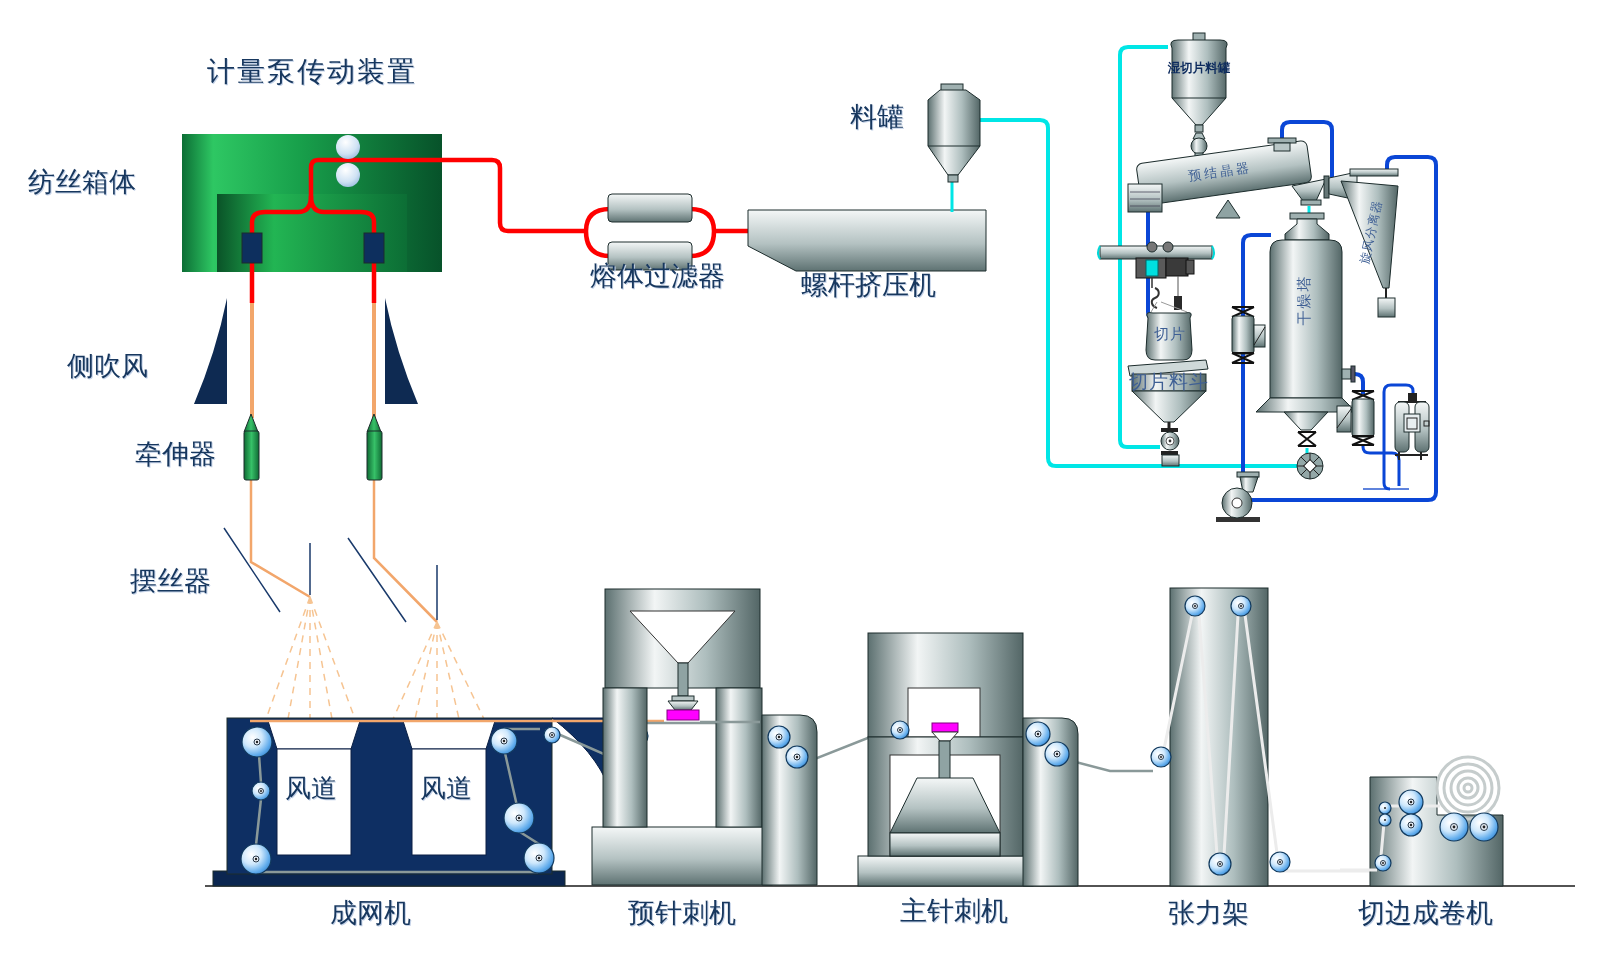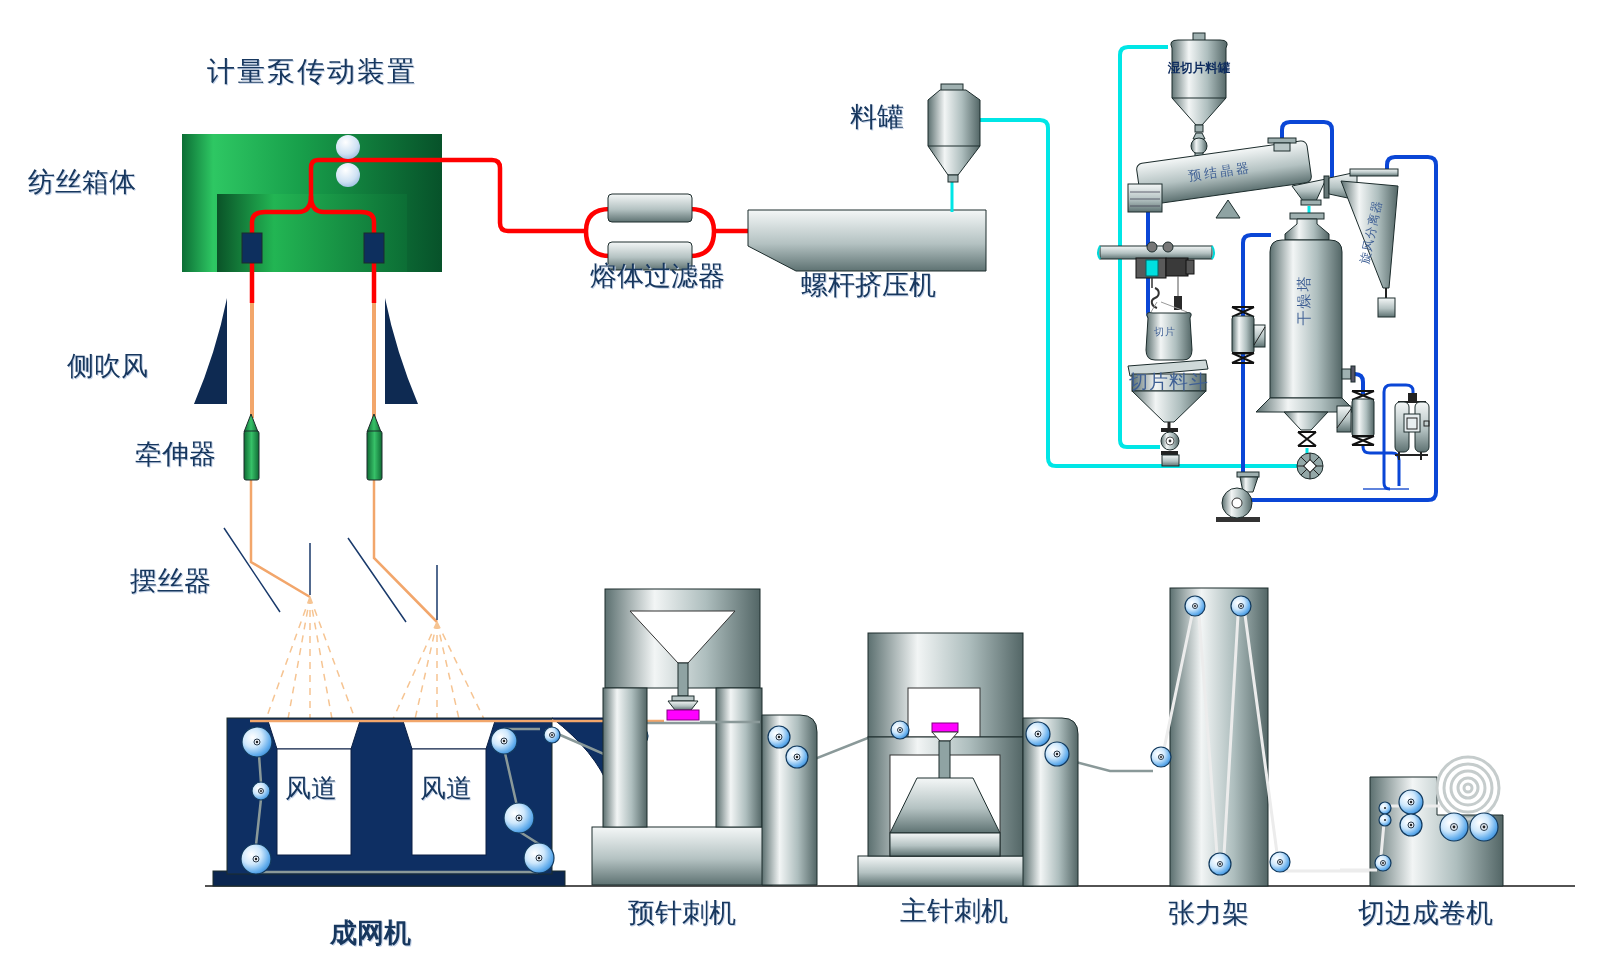--- a/index.html
+++ b/index.html
@@ -423,26 +423,26 @@
 <div class="lbl lbl-title" style="left:207px;top:58px;">计量泵传动装置</div>
 <div class="lbl lbl-big" style="left:28px;top:169px;">纺丝箱体</div>
 <div class="lbl lbl-big" style="left:67px;top:334px;margin-top:19px;">侧吹风</div>
 <div class="lbl lbl-big" style="left:127px;top:441px;margin-left:8px;">牵伸器</div>
 <div class="lbl lbl-big" style="left:130px;top:568px;">摆丝器</div>
 <div class="lbl lbl-big" style="left:850px;top:104px;">料罐</div>
 <div class="lbl lbl-big" style="left:590px;top:263px;">熔体过滤器</div>
 <div class="lbl lbl-big" style="left:790px;top:272px;margin-left:11px;">螺杆挤压机</div>
 <div class="lbl lbl-big" style="left:285px;top:776px;font-size:26px;">风道</div>
 <div class="lbl lbl-big" style="left:420px;top:776px;font-size:26px;">风道</div>
-<div class="lbl lbl-big" style="left:330px;top:920px;font-weight:bold;">成网机</div>
+<div class="lbl lbl-big" style="left:330px;top:900px;">成网机</div>
 <div class="lbl lbl-big" style="left:628px;top:900px;">预针刺机</div>
 <div class="lbl lbl-big" style="left:900px;top:898px;">主针刺机</div>
 <div class="lbl lbl-big" style="left:1168px;top:900px;">张力架</div>
 <div class="lbl lbl-big" style="left:1358px;top:900px;">切边成卷机</div>
 
 <div class="lbl lbl-tank" style="left:1199px;top:62px;transform:translateX(-50%);font-family:Liberation Serif, serif;">湿切片料罐</div>
 <div class="lbl lbl-sm rot" style="left:1220px;top:165px;transform:translateX(-50%) rotate(-8deg);font-size:13px;letter-spacing:3px;">预结晶器</div>
-<div class="lbl lbl-sm" style="left:1154px;top:327px;font-size:10px;">切片</div>
+<div class="lbl lbl-sm" style="left:1154px;top:327px;font-size:15px;">切片</div>
 <div class="lbl lbl-sm" style="left:1169px;top:372px;transform:translateX(-50%);">切片料斗</div>
 <div class="lbl lbl-sm rot" style="left:1304px;top:300px;transform:translate(-50%,-50%) rotate(-90deg);font-size:15px;letter-spacing:2px;">干燥塔</div>
 <div class="lbl lbl-sm rot" style="left:1371px;top:232px;transform:translate(-50%,-50%) rotate(-78deg);font-size:12px;">旋风分离器</div>
 
 </div>
 
 </body></html>

